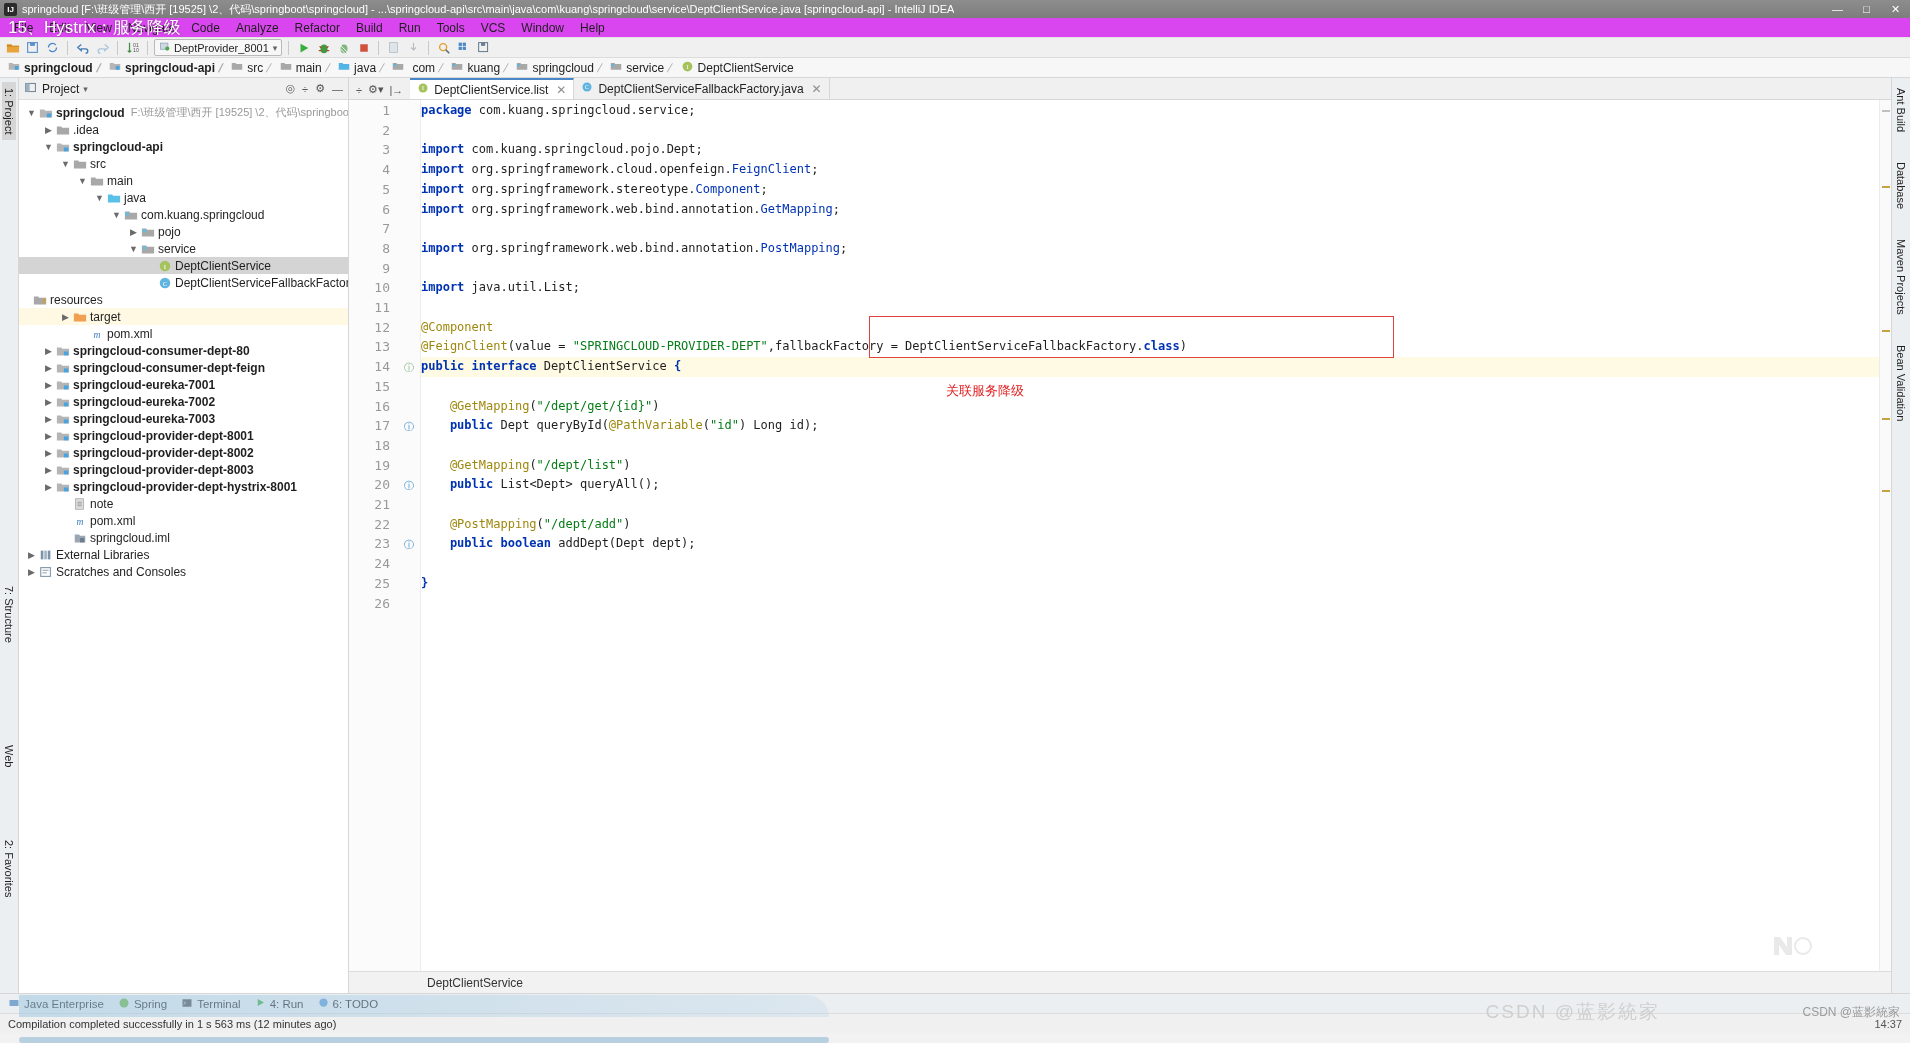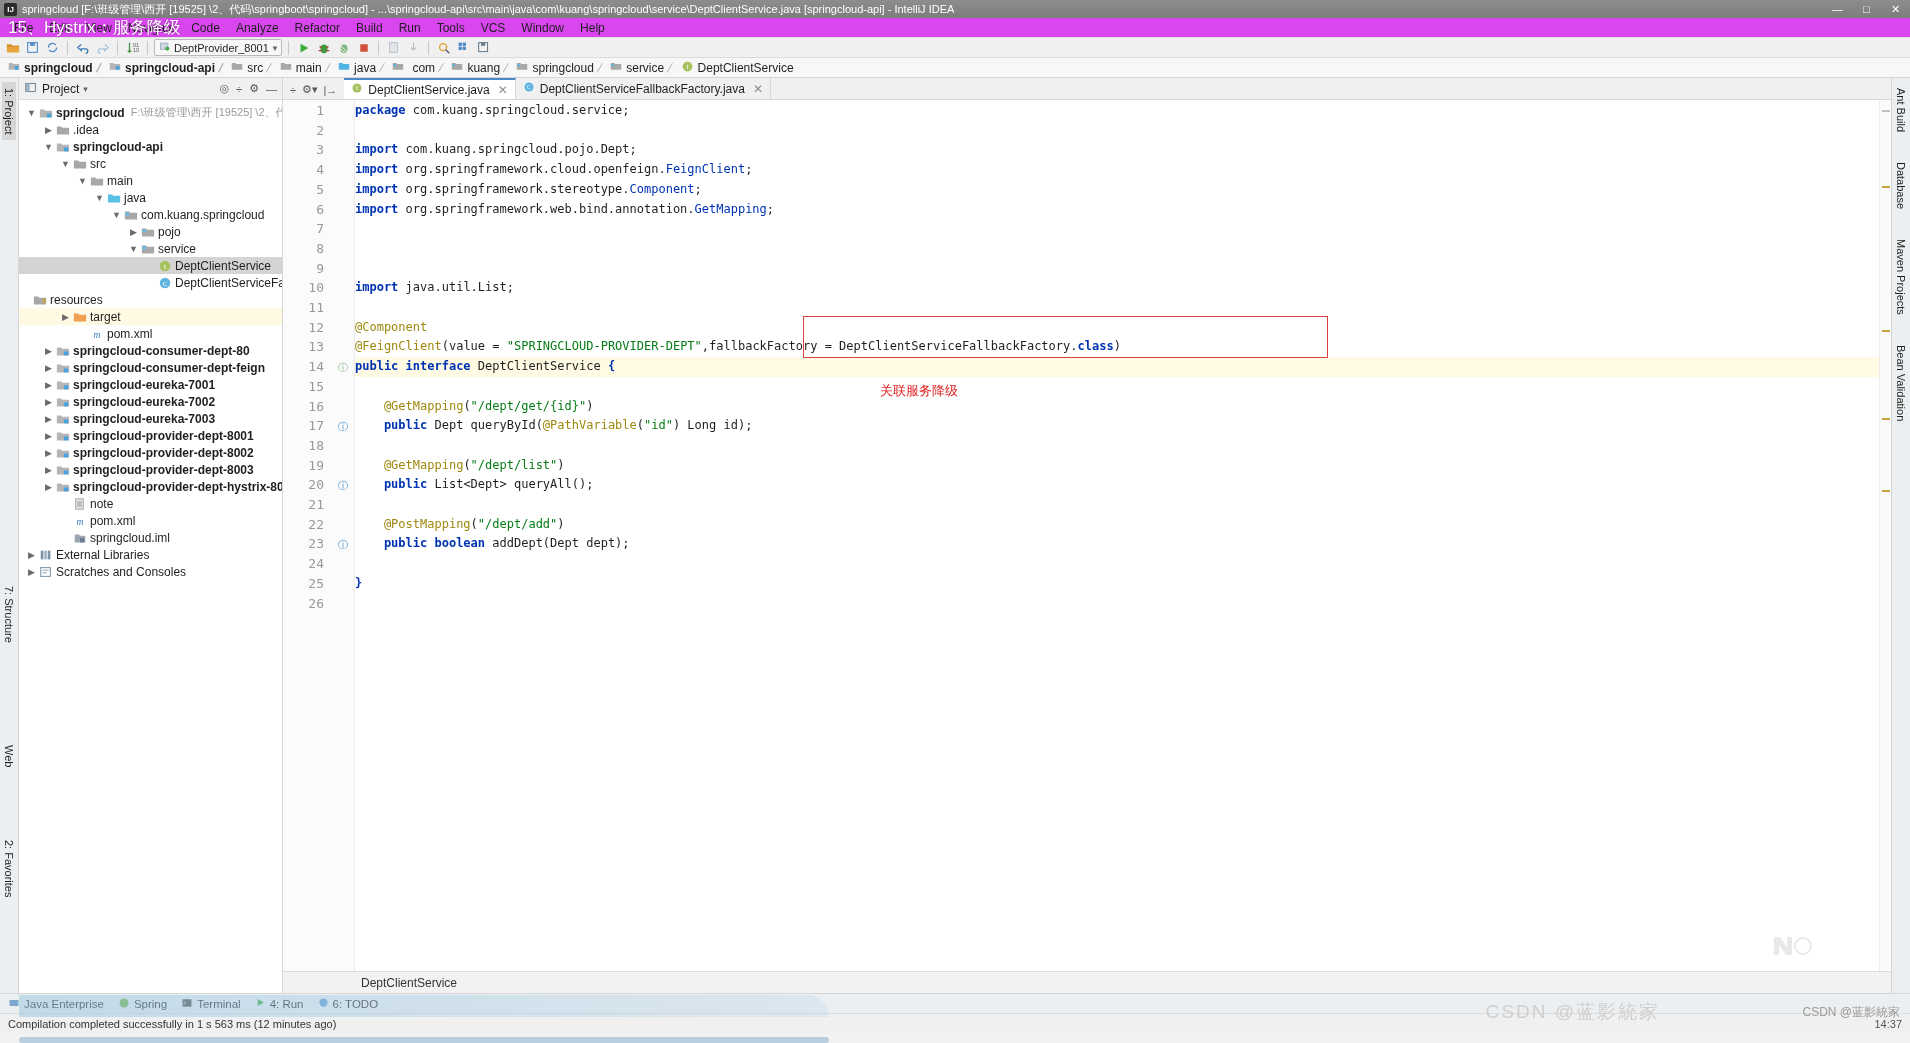--- a/index.html
+++ b/index.html
@@ -57,21 +57,21 @@
   
   #frame{display:flex;height:915px;}
   
   .rail{width:19px;background:#eceff1;border-right:1px solid #d6d6d6;
         display:flex;flex-direction:column;align-items:center;padding-top:4px;}
   .rail-item{writing-mode:vertical-rl;font-size:11px;padding:6px 1px;white-space:nowrap;display:flex;align-items:center;gap:3px;}
   .rail-item.sel{background:#d6d6d6;}
   #rightrail{width:19px;background:#eceff1;border-left:1px solid #d6d6d6;
         display:flex;flex-direction:column;align-items:center;padding-top:4px;}
   
-  #project-panel{width:264px;background:#fff;border-right:1px solid #d6d6d6;display:flex;flex-direction:column;}
+  #project-panel{width:330px;background:#fff;border-right:1px solid #d6d6d6;display:flex;flex-direction:column;}
   #project-header{height:22px;background:#f0f0f0;border-bottom:1px solid #dcdcdc;display:flex;align-items:center;padding:0 5px;}
   #project-header .ph-title{font-size:12px;margin-left:5px;}
   #project-header .ph-tools{margin-left:auto;display:flex;gap:7px;align-items:center;color:#555;font-size:11px;}
   #tree{flex:1;overflow:hidden;padding-top:4px;font-size:12px;}
   .trow{height:17px;display:flex;align-items:center;white-space:nowrap;padding-right:4px;}
   .trow.sel{background:#d4d4d4;}
   .trow.hl{background:#fff8e3;}
   .arrow{width:13px;text-align:center;color:#6a6a6a;font-size:9px;flex:0 0 13px;}
   .ticon{width:15px;flex:0 0 15px;display:flex;align-items:center;justify-content:center;margin-right:3px;}
   .tlabel{font-size:12px;}
@@ -641,21 +641,21 @@
       <div class="tleft">
         <span>÷</span>
         <span>⚙▾</span>
         <span>|→</span>
       </div>
       <div class="etab active">
         <span><svg width="12" height="12" viewBox="0 0 16 16">
               <circle cx="8" cy="8" r="6" fill="#a5c25c"></circle>
               <text x="8" y="11" font-size="8" fill="#fff" text-anchor="middle" font-family="serif">I</text>
             </svg></span>
-        <span>DeptClientService.java</span>
+        <span>DeptClientService.list</span>
         <span class="x">✕</span>
       </div>
       <div class="etab">
         <span><svg width="12" height="12" viewBox="0 0 16 16">
               <circle cx="8" cy="8" r="6" fill="#5fb4e0"></circle>
               <text x="8" y="11" font-size="8" fill="#fff" text-anchor="middle" font-family="serif">C</text>
             </svg></span>
         <span>DeptClientServiceFallbackFactory.java</span>
         <span class="x">✕</span>
       </div>
@@ -697,20 +697,21 @@
       <div id="code">
         <div id="hl-line" style="top: 257.1px;"></div>
         <div id="redbox" style="left: 448px; top: 215.7px; width: 525px; height: 42px;"></div>
         <div id="redlabel" style="left: 525px; top: 281.8px; color: rgb(224, 32, 32);">关联服务降级</div>
       <div class="cl" style="top: 3px;"><span class="kw">package </span><span>com.kuang.springcloud.service;</span></div>
           <div class="cl" style="top: 22.7px;"></div>
           <div class="cl" style="top: 42.4px;"><span class="kw">import </span><span>com.kuang.springcloud.pojo.Dept;</span></div>
           <div class="cl" style="top: 62.1px;"><span class="kw">import </span><span>org.springframework.cloud.openfeign.</span><span class="cls">FeignClient</span><span>;</span></div>
           <div class="cl" style="top: 81.8px;"><span class="kw">import </span><span>org.springframework.stereotype.</span><span class="cls">Component</span><span>;</span></div>
           <div class="cl" style="top: 101.5px;"><span class="kw">import </span><span>org.springframework.web.bind.annotation.</span><span class="cls">GetMapping</span><span>;</span></div>
+          <div class="cl" style="top: 140.9px;"><span class="kw">import </span><span>org.springframework.web.bind.annotation.</span><span class="cls">PostMapping</span><span>;</span></div>
           <div class="cl" style="top: 160.6px;"></div>
           <div class="cl" style="top: 180.3px;"><span class="kw">import </span><span>java.util.List;</span></div>
           <div class="cl" style="top: 200px;"></div>
           <div class="cl" style="top: 219.7px;"><span class="ann">@Component</span></div>
           <div class="cl" style="top: 239.4px;"><span class="ann">@FeignClient</span><span>(value = </span><span class="str">"SPRINGCLOUD-PROVIDER-DEPT"</span><span>,fallbackFactory = DeptClientServiceFallbackFactory.</span><span class="kw">class</span><span>)</span></div>
           <div class="cl" style="top: 259.1px;"><span class="kw">public interface </span><span>DeptClientService </span><span class="kw">{</span></div>
           <div class="cl" style="top: 278.8px;"></div>
           <div class="cl" style="top: 298.5px;"><span class="ann">    @GetMapping</span><span>(</span><span class="str">"/dept/get/{id}"</span><span>)</span></div>
           <div class="cl" style="top: 318.2px;"><span class="kw">    public </span><span>Dept queryById(</span><span class="ann">@PathVariable</span><span>(</span><span class="str">"id"</span><span>) Long id);</span></div>
           <div class="cl" style="top: 337.9px;"></div>

